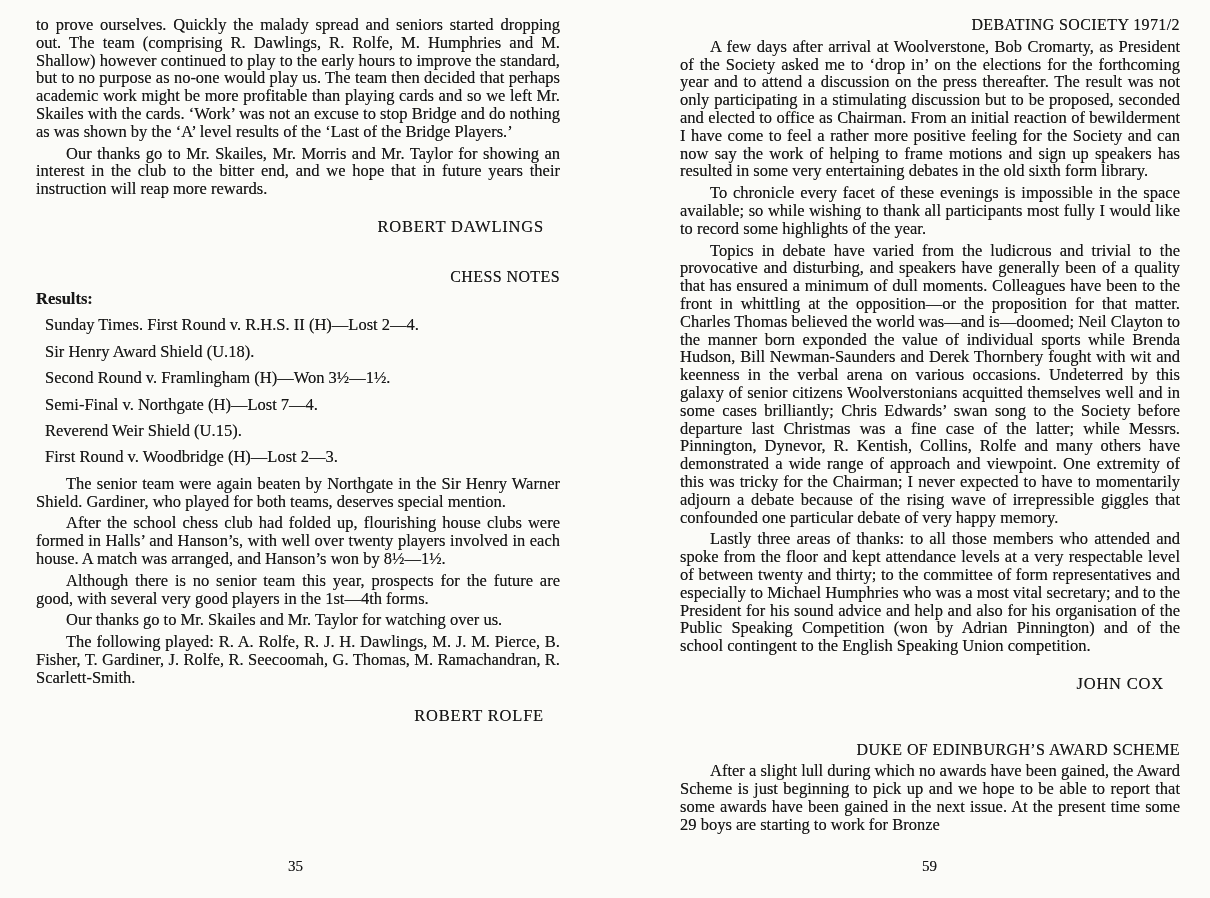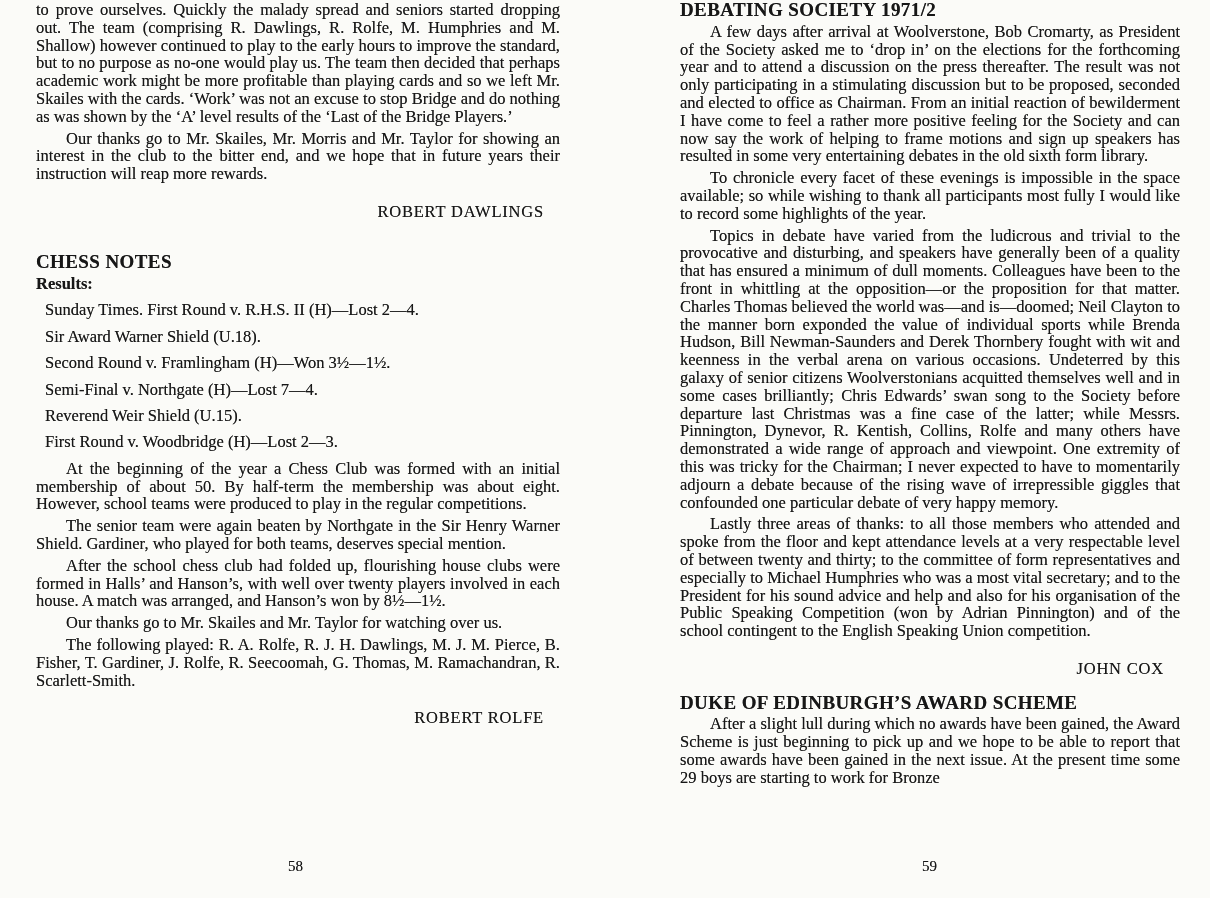--- a/index.html
+++ b/index.html
@@ -10,21 +10,21 @@
   body {
     width: 1210px;
     height: 898px;
     position: relative;
     font-family: "Liberation Serif", serif;
     color: #171717;
     overflow: hidden;
   }
   .spread {
     display: flex;
-    padding-top: 1px;
+    padding-top: 16px;
   }
   .col {
     font-size: 16.5px;
     line-height: 17.8px;
     text-align: justify;
     text-shadow: 0 0 0.5px rgba(0,0,0,0.55);
   }
   .col-left {
     width: 524px;
     margin-left: 36px;
@@ -33,25 +33,25 @@
     width: 500px;
     margin-left: 120px;
   }
   p {
     margin: 0;
     text-indent: 30px;
   }
   p + p { margin-top: 4px; }
   p.no-indent { text-indent: 0; }
   .section-heading {
-    font-size: 19px;
-    font-weight: 700;
+    font-size: 16px;
+    font-weight: 400;
     letter-spacing: 0.4px;
     margin: 0 0 4px 0;
-    text-align: left;
+    text-align: right;
   }
   .results-label {
     font-weight: 700;
     margin: 2px 0 0 0;
     text-indent: 0;
   }
   .results-list {
     margin: 0;
     padding: 0;
     list-style: none;
@@ -63,21 +63,21 @@
   }
   .body-paras { margin-top: 5px; }
   .signature {
     text-align: right;
     font-weight: 400;
     letter-spacing: 0.8px;
     padding-right: 16px;
     margin-top: 20px;
   }
   .section-gap { margin-top: 32px; }
-  .section-gap-large { margin-top: 16px; }
+  .section-gap-large { margin-top: 48px; }
   .page-number {
     position: absolute;
     top: 858px;
     font-size: 15px;
     text-shadow: 0 0 0.5px rgba(0,0,0,0.55);
   }
   .page-number-left { left: 288px; }
   .page-number-right { left: 922px; }
 </style>
 </head>
@@ -91,30 +91,30 @@
       <p class="no-indent">to prove ourselves. Quickly the malady spread and seniors started dropping out. The team (comprising R. Dawlings, R. Rolfe, M. Humphries and M. Shallow) however continued to play to the early hours to improve the standard, but to no purpose as no-one would play us. The team then decided that perhaps academic work might be more profitable than playing cards and so we left Mr. Skailes with the cards. ‘Work’ was not an excuse to stop Bridge and do nothing as was shown by the ‘A’ level results of the ‘Last of the Bridge Players.’</p>
       <p>Our thanks go to Mr. Skailes, Mr. Morris and Mr. Taylor for showing an interest in the club to the bitter end, and we hope that in future years their instruction will reap more rewards.</p>
       <div class="signature">ROBERT DAWLINGS</div>
     </section>
 
     <section class="section-gap">
       <h2 class="section-heading">CHESS NOTES</h2>
       <p class="results-label">Results:</p>
       <ul class="results-list">
         <li>Sunday Times. First Round v. R.H.S. II (H)—Lost 2—4.</li>
-        <li>Sir Award Warner Shield (U.18).</li>
+        <li>Sir Henry Award Shield (U.18).</li>
         <li>Second Round v. Framlingham (H)—Won 3½—1½.</li>
         <li>Semi-Final v. Northgate (H)—Lost 7—4.</li>
         <li>Reverend Weir Shield (U.15).</li>
         <li>First Round v. Woodbridge (H)—Lost 2—3.</li>
       </ul>
       <div class="body-paras">
-        <p>At the beginning of the year a Chess Club was formed with an initial membership of about 50. By half-term the membership was about eight. However, school teams were produced to play in the regular competitions.</p>
         <p>The senior team were again beaten by Northgate in the Sir Henry Warner Shield. Gardiner, who played for both teams, deserves special mention.</p>
         <p>After the school chess club had folded up, flourishing house clubs were formed in Halls’ and Hanson’s, with well over twenty players involved in each house. A match was arranged, and Hanson’s won by 8½—1½.</p>
+        <p>Although there is no senior team this year, prospects for the future are good, with several very good players in the 1st—4th forms.</p>
         <p>Our thanks go to Mr. Skailes and Mr. Taylor for watching over us.</p>
         <p>The following played: R. A. Rolfe, R. J. H. Dawlings, M. J. M. Pierce, B. Fisher, T. Gardiner, J. Rolfe, R. Seecoomah, G. Thomas, M. Ramachandran, R. Scarlett-Smith.</p>
       </div>
       <div class="signature">ROBERT ROLFE</div>
     </section>
 
   </div>
 
   <div class="col col-right">
 
@@ -128,14 +128,14 @@
     </section>
 
     <section class="section-gap-large">
       <h2 class="section-heading">DUKE OF EDINBURGH’S AWARD SCHEME</h2>
       <p>After a slight lull during which no awards have been gained, the Award Scheme is just beginning to pick up and we hope to be able to report that some awards have been gained in the next issue. At the present time some 29 boys are starting to work for Bronze</p>
     </section>
 
   </div>
 </div>
 
-<div class="page-number page-number-left">58</div>
+<div class="page-number page-number-left">35</div>
 <div class="page-number page-number-right">59</div>
 
 </body></html>

